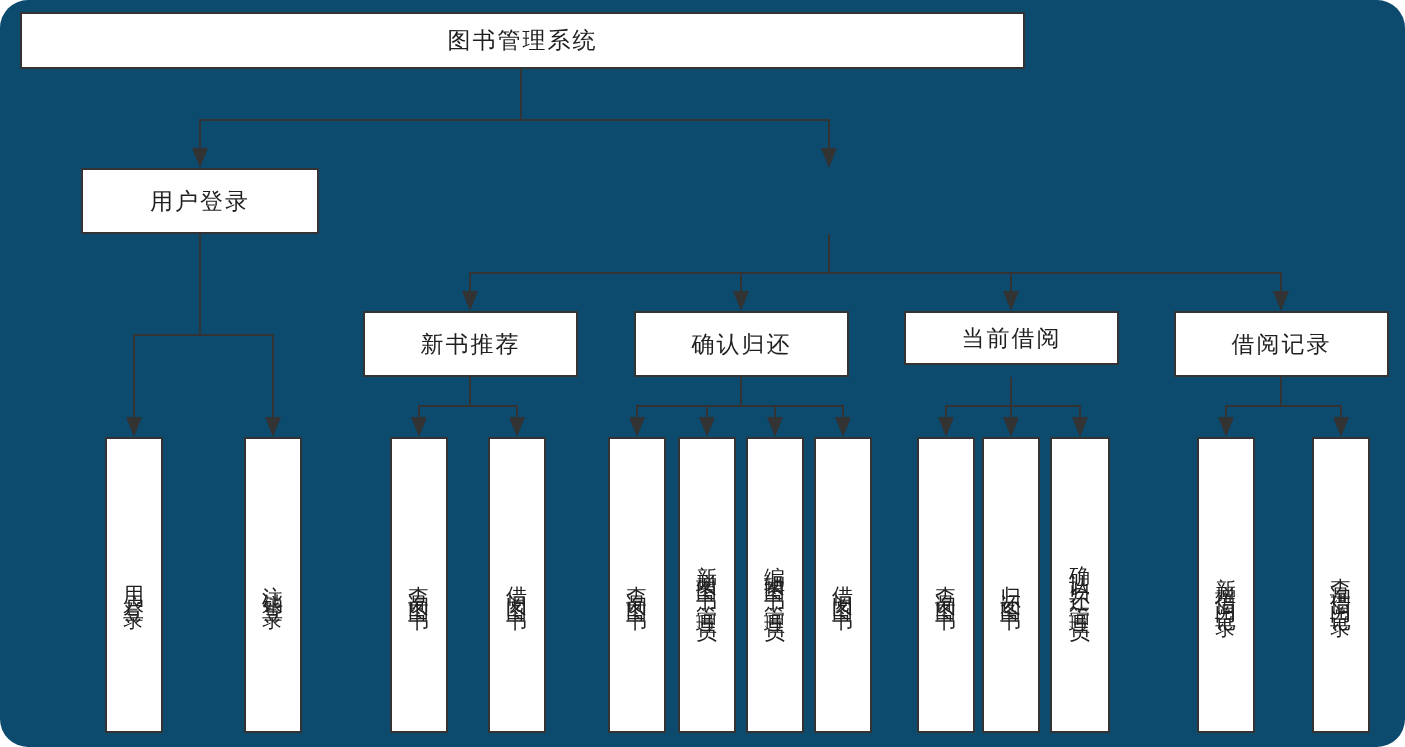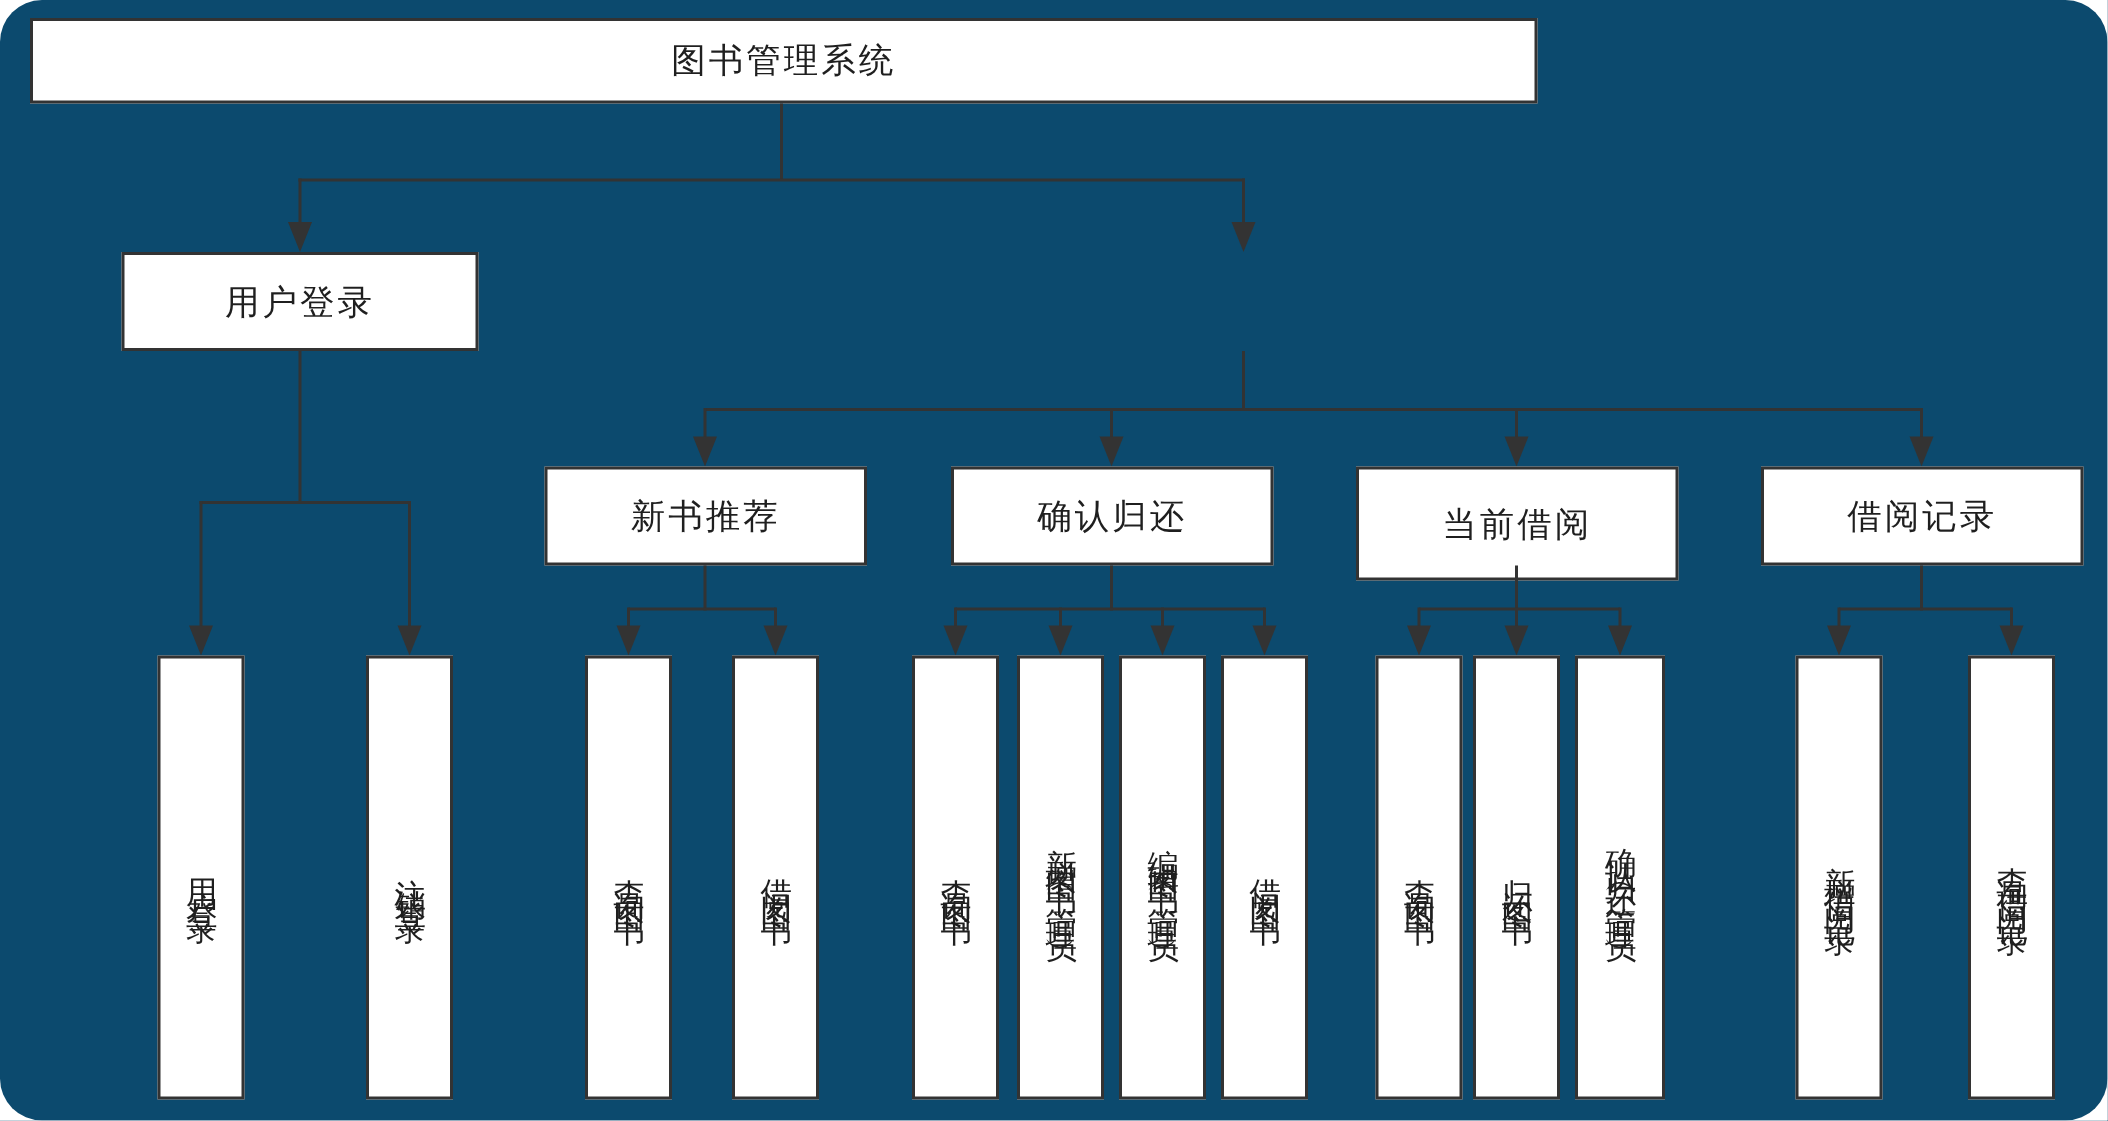--- a/index.html
+++ b/index.html
@@ -94,21 +94,21 @@
   <i class="ar" style="left:733px; top:291px;"></i>
   <i class="ar" style="left:1003px; top:291px;"></i>
   <i class="ar" style="left:1273px; top:291px;"></i>
 
   <div class="box" style="left:363px; top:311px; width:215px; height:66px;">
     <span class="hlabel">新书推荐</span>
   </div>
   <div class="box" style="left:634px; top:311px; width:215px; height:66px;">
     <span class="hlabel">确认归还</span>
   </div>
-  <div class="box" style="left:904px; top:311px; width:215px; height:76px;justify-content:center;">
+  <div class="box" style="left:904px; top:311px; width:215px; height:54px;justify-content:center;">
     <span class="hlabel">当前借阅</span>
   </div>
   <div class="box" style="left:1174px; top:311px; width:215px; height:66px;">
     <span class="hlabel">借阅记录</span>
   </div>
 
   <i class="vl" style="left:469px; top:377px; height:30px;"></i>
   <i class="vl" style="left:740px; top:377px; height:30px;"></i>
   <i class="vl" style="left:1010px; top:377px; height:30px;"></i>
   <i class="vl" style="left:1280px; top:377px; height:30px;"></i>

